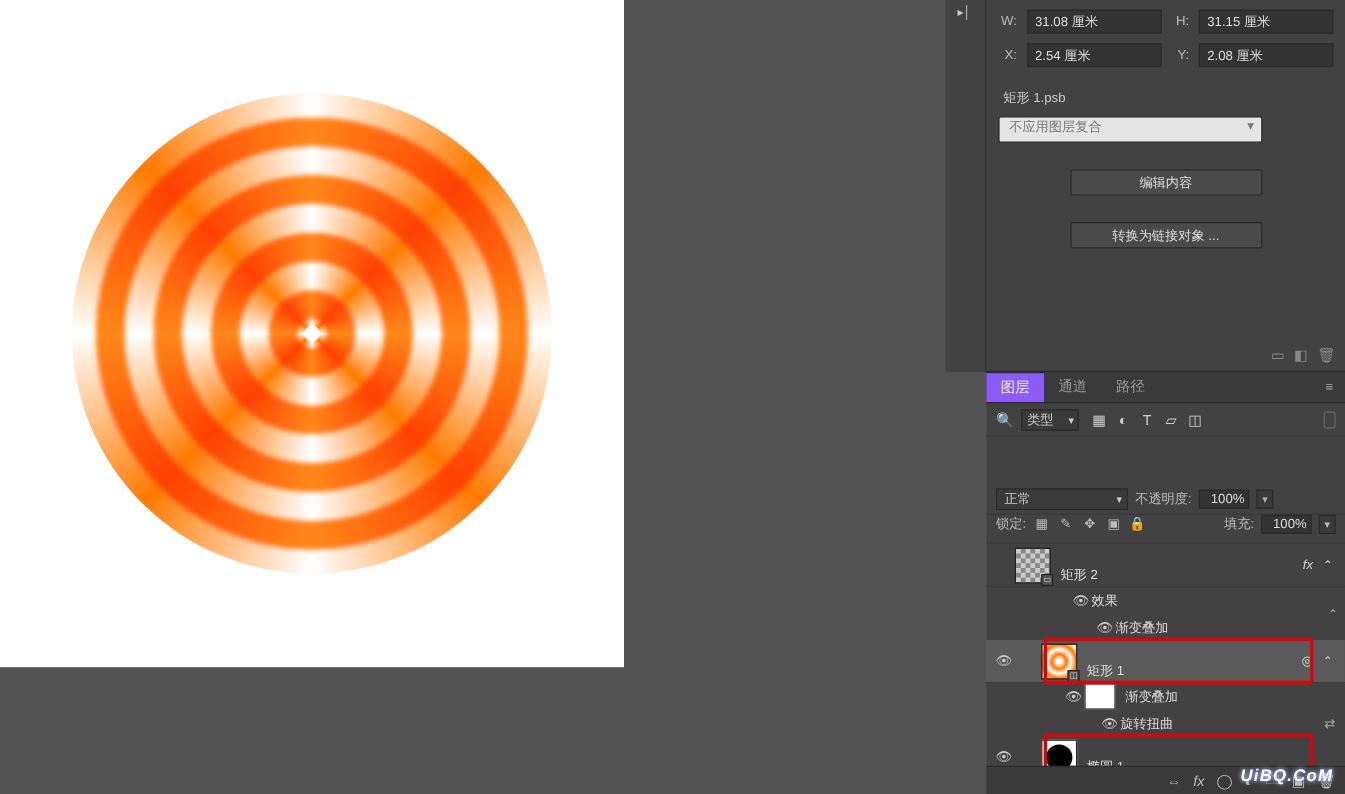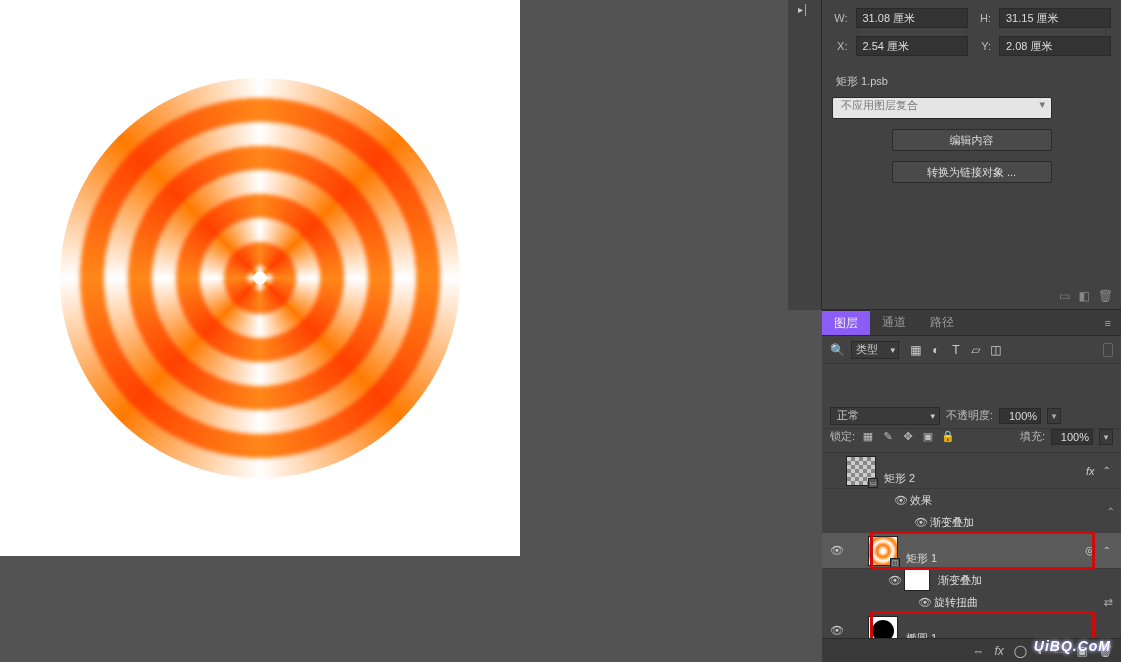--- a/index.html
+++ b/index.html
@@ -16,21 +16,21 @@
 .side-strip { position: absolute; left: 788px; top: 0; width: 34px; height: 310px; background: #424242; border-right: 1px solid #2a2a2a; }
 .side-strip .arrow { position: absolute; top: 4px; left: 10px; color: #ccc; font-size: 10px; }
 
 .props { position: absolute; left: 822px; top: 0; width: 299px; height: 310px; background: #424242; border-bottom: 1px solid #2a2a2a; padding: 8px 10px; }
 .row { display: flex; align-items: center; gap: 8px; margin-bottom: 8px; }
 .row .lbl { width: 22px; text-align: right; color: #bbb; }
 .num-input { background: #333; border: 1px solid #2a2a2a; color: #ddd; height: 20px; width: 112px; padding: 0 6px; font-size: 11px; }
 .filename { margin: 18px 0 8px 4px; color: #ccc; }
 .select-disabled { background: #e5e5e5; border: 1px solid #2a2a2a; height: 22px; width: 220px; display: flex; padding: 0 8px; color: #777; border-radius: 2px; position: relative; }
 .select-disabled::after { content: "▾"; position: absolute; right: 6px; color: #777; }
-.btn { background: #4a4a4a; border: 1px solid #2a2a2a; color: #ddd; height: 22px; display: flex; align-items: center; justify-content: center; border-radius: 2px; margin: 10px auto; width: 160px; cursor: pointer; }
+.btn { background: #4a4a4a; border: 1px solid #2a2a2a; color: #ddd; height: 22px; display: flex; align-items: center; justify-content: center; border-radius: 2px; margin: 22px auto; width: 160px; cursor: pointer; }
 .corner-icons { position: absolute; right: 8px; bottom: 6px; display: flex; gap: 8px; color: #888; font-size: 12px; }
 
 .layers { position: absolute; left: 822px; top: 310px; width: 299px; height: 352px; background: #424242; }
 .tabs { display: flex; height: 26px; border-bottom: 1px solid #2a2a2a; background: #3a3a3a; }
 .tab { padding: 0 12px; display: flex; align-items: center; color: #999; cursor: pointer; font-size: 12px; }
 .tab.active { background: #8b5cf6; color: #eee; border-top: 1px solid #2a2a2a; }
 .tabs .menu { margin-left: auto; padding: 0 10px; display: flex; align-items: center; color: #aaa; }
 
 .filter-row { display: flex; align-items: center; height: 28px; padding: 0 8px; gap: 6px; border-bottom: 1px solid #383838; }
 .search-icon { font-size: 12px; color: #ccc; }

